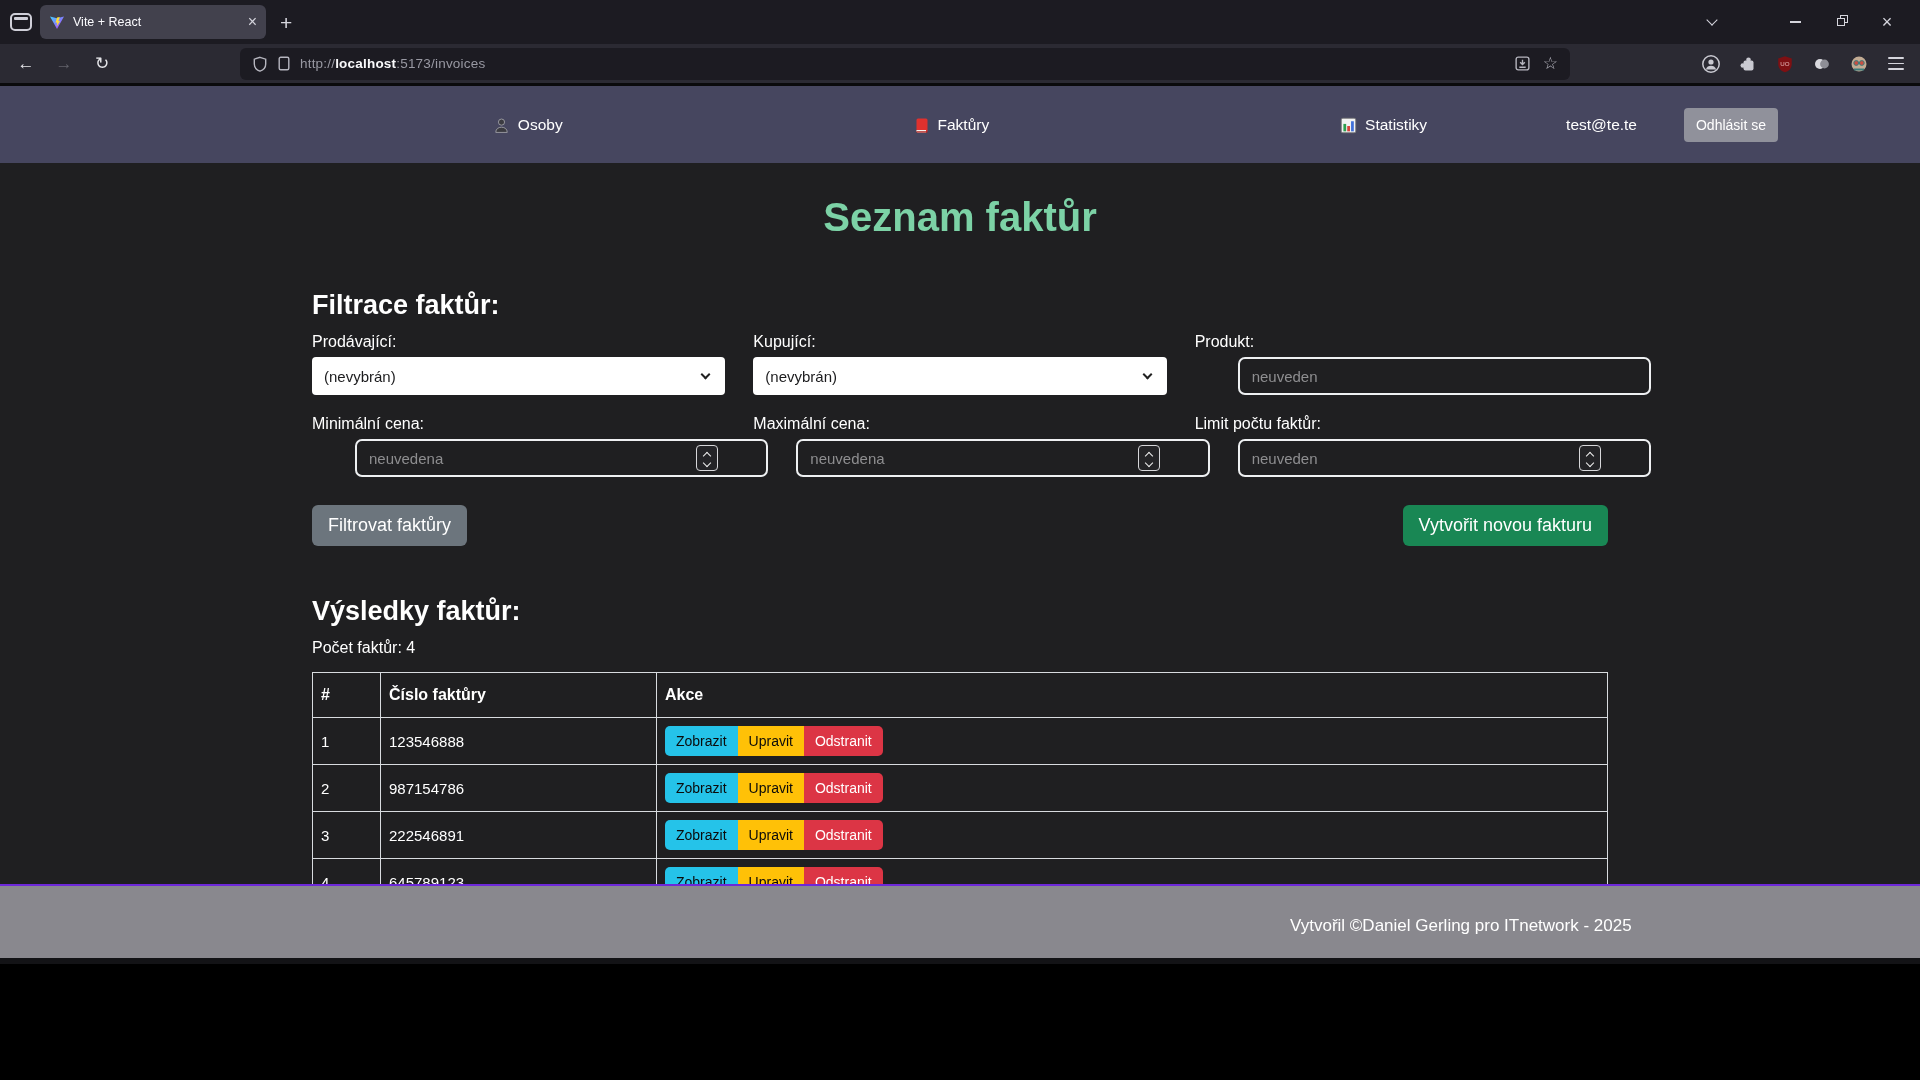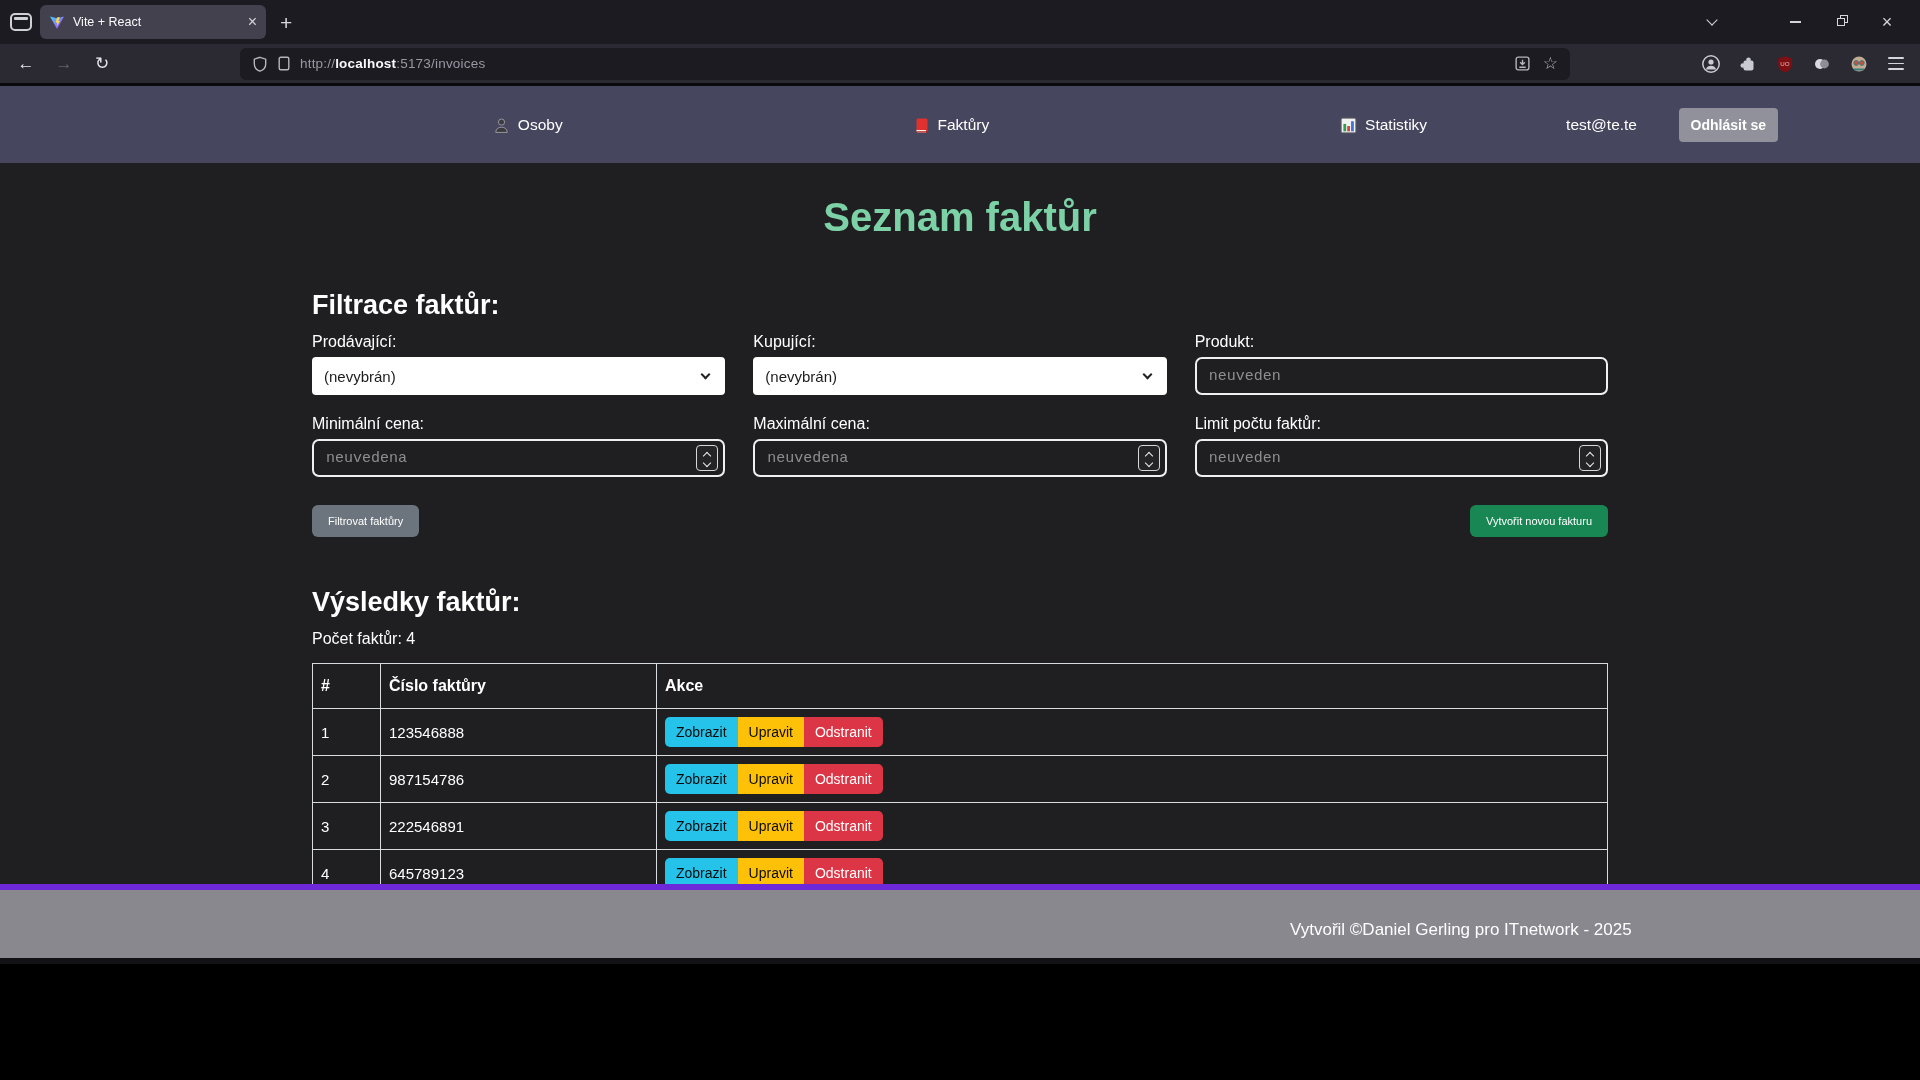--- a/index.html
+++ b/index.html
@@ -36,58 +36,58 @@
   .tb-icons { margin-left:auto; display:flex; align-items:center; gap:9px; }
   .tb-ico { width:28px; height:28px; display:flex; align-items:center; justify-content:center; }
   .burger { display:flex; flex-direction:column; gap:3.5px; width:16px; }
   .burger span { height:1.8px; background:#d5d5dd; border-radius:1px; }
 
   
   .appnav { height:77px; background:#46465f; position:relative; flex:0 0 auto; }
   .appnav-links { position:absolute; left:142px; right:142px; top:0; bottom:0; display:flex; justify-content:space-evenly; align-items:center; }
   .appnav-link { display:flex; align-items:flex-end; gap:8px; color:#fff; font-size:15.5px; cursor:default; }
   .user-email { position:absolute; right:283px; top:50%; transform:translateY(-50%); color:#fff; font-size:15.5px; }
-  .logout-btn { position:absolute; right:142px; top:50%; transform:translateY(-50%); background:#90919b; color:#fff; border:none; border-radius:4px; font-size:14px; padding:9px 12px; font-family:inherit;font-weight:bold; }
+  .logout-btn { position:absolute; right:142px; top:50%; transform:translateY(-50%); background:#90919b; color:#fff; border:none; border-radius:4px; font-size:14px; padding:9px 12px; font-family:inherit; }
 
   
   .main { flex:1; overflow:hidden; }
   .page-title { text-align:center; margin-top:32px; font-size:40px; font-weight:700; color:#7cd2a6; }
   .container { width:1296px; margin:0 auto; }
   .section-h { color:#fff; font-size:27px; font-weight:600; margin-top:50px; }
   .filter-grid { display:grid; grid-template-columns:repeat(3,1fr); column-gap:28px; row-gap:20px; margin-top:12px; }
   .field label { display:block; color:#fff; font-size:16px; margin-bottom:6px; }
   .sel-wrap { position:relative; }
   .sel-wrap select { width:100%; height:38px; appearance:none; -webkit-appearance:none; background:#fff; color:#1c1c1e; border:none; border-radius:4px; font-size:15px; padding:0 34px 0 12px; font-family:inherit; }
   .sel-chev { position:absolute; right:16px; top:14px; width:7px; height:7px; border-right:2px solid #222; border-bottom:2px solid #222; transform:rotate(45deg); pointer-events:none; }
   .inp-wrap { position:relative; }
-  .inp-wrap input { width:100%; height:38px; background:transparent; border:2px solid #eef0f2; border-radius:7px; color:#fff; font-size:15px; padding:0 12px; font-family:Liberation Mono, monospace; }
+  .inp-wrap input { width:100%; height:38px; background:transparent; border:2px solid #eef0f2; border-radius:7px; color:#fff; font-size:15px; padding:0 12px; font-family:Liberation Sans, sans-serif;margin-left:43px; }
   .inp-wrap input::placeholder { color:#8e8e90; }
   .inp-wrap.with-spin input { padding-right:40px; }
   .spinner { position:absolute; right:7px; top:6px; width:22px; height:26px; border:1px solid #d7d7da; border-radius:4px; background:#242427; display:flex; flex-direction:column; align-items:center; justify-content:center; gap:4px; }
   .spin-up { width:6px; height:6px; border-right:1.5px solid #f0f0f0; border-bottom:1.5px solid #f0f0f0; transform:rotate(-135deg); margin-top:3px; }
   .spin-dn { width:6px; height:6px; border-right:1.5px solid #f0f0f0; border-bottom:1.5px solid #f0f0f0; transform:rotate(45deg); margin-top:-3px; }
   .btn-row { display:flex; justify-content:space-between; margin-top:28px; }
-  .btn { border:none; border-radius:6px; font-size:11px; padding:10px 16px; color:#fff; font-family:inherit; }
+  .btn { border:none; border-radius:6px; font-size:18px; padding:10px 16px; color:#fff; font-family:inherit; }
   .btn-filter { background:#6c757d; }
   .btn-create { background:#198754; }
   .count-label { color:#fff; font-size:16px; margin-top:12px; }
 
   table.inv { width:1296px; border-collapse:collapse; margin-top:15px; }
   table.inv th, table.inv td { border:1px solid #d8dbdf; color:#fff; text-align:left; }
   table.inv th { font-size:16px; font-weight:bold; padding:13px 8px; }
   table.inv td { font-size:15px; padding:8px 8px; }
   .col-idx { width:68px; } .col-num { width:276px; }
   .btn-group { display:inline-flex; border-radius:5px; overflow:hidden; }
   .btn-group button { border:none; font-size:14px; padding:7px 11px; font-family:inherit; }
   .btn-view { background:#25c3e9; color:#0b0b0b; }
   .btn-edit { background:#ffc107; color:#0b0b0b; }
   .btn-delete { background:#dc3545; color:#fff; }
 
   
-  .footer { height:74px; background:#89888e; border-top:6px solid #6d28d9; position:relative; flex:0 0 auto; }
+  .footer { height:74px; background:#89888e; border-top:2px solid #6d28d9; position:relative; flex:0 0 auto; }
   .footer-text { position:absolute; left:1290px; top:30px; color:#fff; font-size:17px; }
   .bottom-strip { height:6px; background:#131316; flex:0 0 auto; }
   svg { display:block; }
 </style>
 </head>
 <body>
 
 <div class="screen">
 
   <div class="tabbar">

